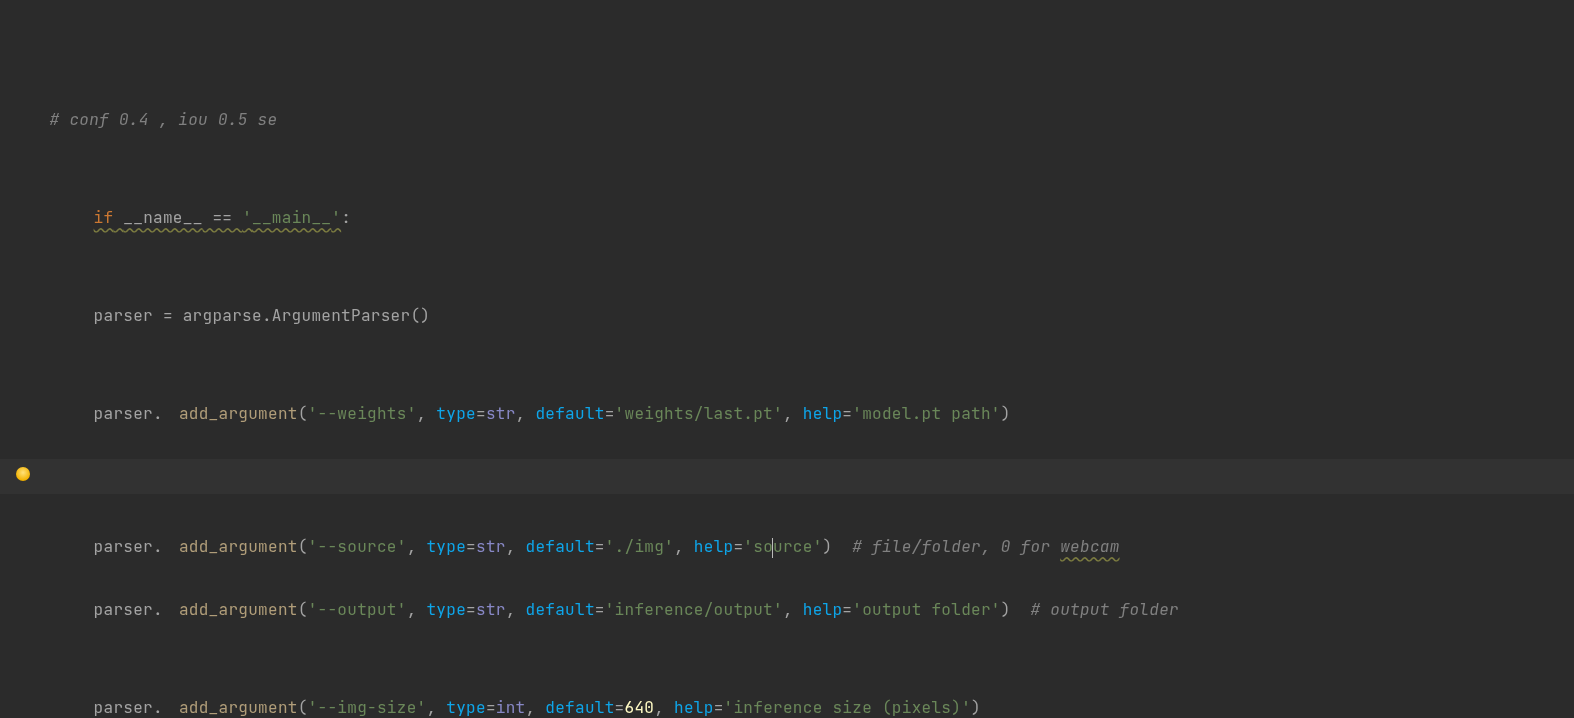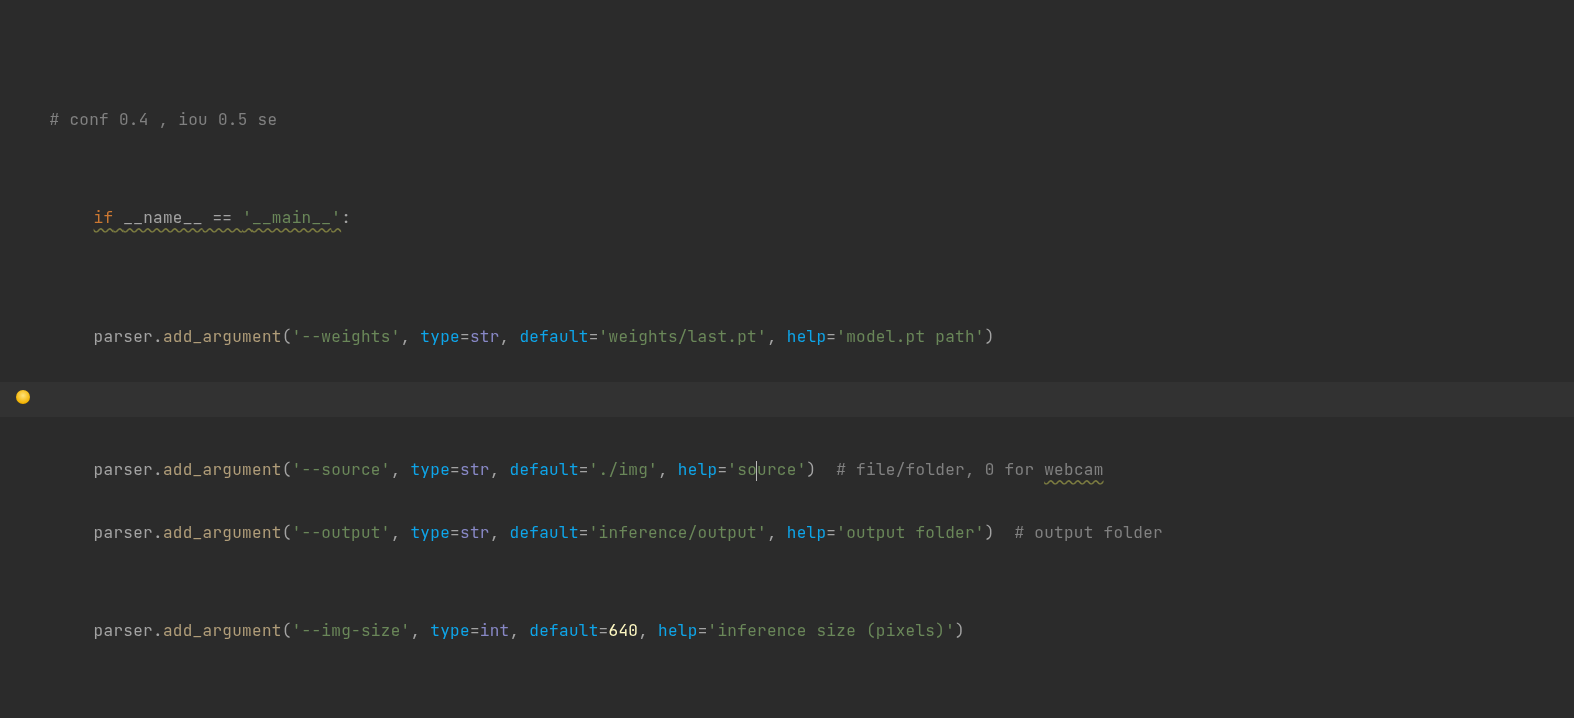--- a/index.html
+++ b/index.html
@@ -38,28 +38,28 @@
   }
   .bulb {
     position: absolute;
     left: 16px;
     top: 8px;
     width: 14px;
     height: 14px;
     background: radial-gradient(circle at 50% 40%, #ffe27a 0%, #f2b200 70%, #9a6b00 100%);
     border-radius: 50%;
   }
-  .c-comment { color: #808080; }
+  .c-comment { color: #808080; font-style: italic; }
   .c-keyword { color: #cc7832; margin-left: 44px; }
   .c-string  { color: #6a8759; }
   .c-ident   { color: #a3a3a3; }
   .c-self    { color: #0ea5e9; }
   .c-builtin { color: #8888c6; }
   .c-number  { color: #fef9c3; }
-  .c-call    { color: #b09d79; }
+  .c-call    { color: #b09d79; margin-left: 16px; }
   .underline-wavy {
     text-decoration: underline wavy #7a7a3f;
     text-decoration-skip-ink: none;
     text-underline-offset: 4px;
   }
   .caret {
     display: inline-block;
     width: 1px;
     height: 20px;
     background: #bbb;
@@ -73,20 +73,23 @@
 <div class="editor">
 
   <div class="line no-indent">
     <span class="c-comment"># conf 0.4 , iou 0.5 se</span>
   </div>
 
   <div class="line no-indent">
     <span class="c-keyword underline-wavy">if</span><span class="underline-wavy c-ident"> </span><span class="c-ident underline-wavy">__name__</span><span class="c-ident underline-wavy"> == </span><span class="c-string underline-wavy">'</span><span class="c-string underline-wavy">__main__</span><span class="c-string underline-wavy">'</span><span class="c-ident">:</span>
   </div>
 
+  <div class="line">
+    <span class="c-ident">parser = argparse.ArgumentParser()</span>
+  </div>
 
   <div class="line">
     <span class="c-ident">parser.</span><span class="c-call">add_argument</span><span class="c-ident">(</span><span class="c-string">'--weights'</span><span class="c-ident">, </span><span class="c-self">type</span><span class="c-ident">=</span><span class="c-builtin">str</span><span class="c-ident">, </span><span class="c-self">default</span><span class="c-ident">=</span><span class="c-string">'weights/last.pt'</span><span class="c-ident">, </span><span class="c-self">help</span><span class="c-ident">=</span><span class="c-string">'model.pt path'</span><span class="c-ident">)</span>
   </div>
 
   <div class="line active">
     <div class="gutter"><div class="bulb"></div></div>
     <span class="c-ident">parser.</span><span class="c-call">add_argument</span><span class="c-ident">(</span><span class="c-string">'--source'</span><span class="c-ident">, </span><span class="c-self">type</span><span class="c-ident">=</span><span class="c-builtin">str</span><span class="c-ident">, </span><span class="c-self">default</span><span class="c-ident">=</span><span class="c-string">'./img'</span><span class="c-ident">, </span><span class="c-self">help</span><span class="c-ident">=</span><span class="c-string">'so</span><span class="caret"></span><span class="c-string">urce'</span><span class="c-ident">)</span><span class="c-comment">  # file/folder, 0 for </span><span class="c-comment underline-wavy">webcam</span>
   </div>
 

